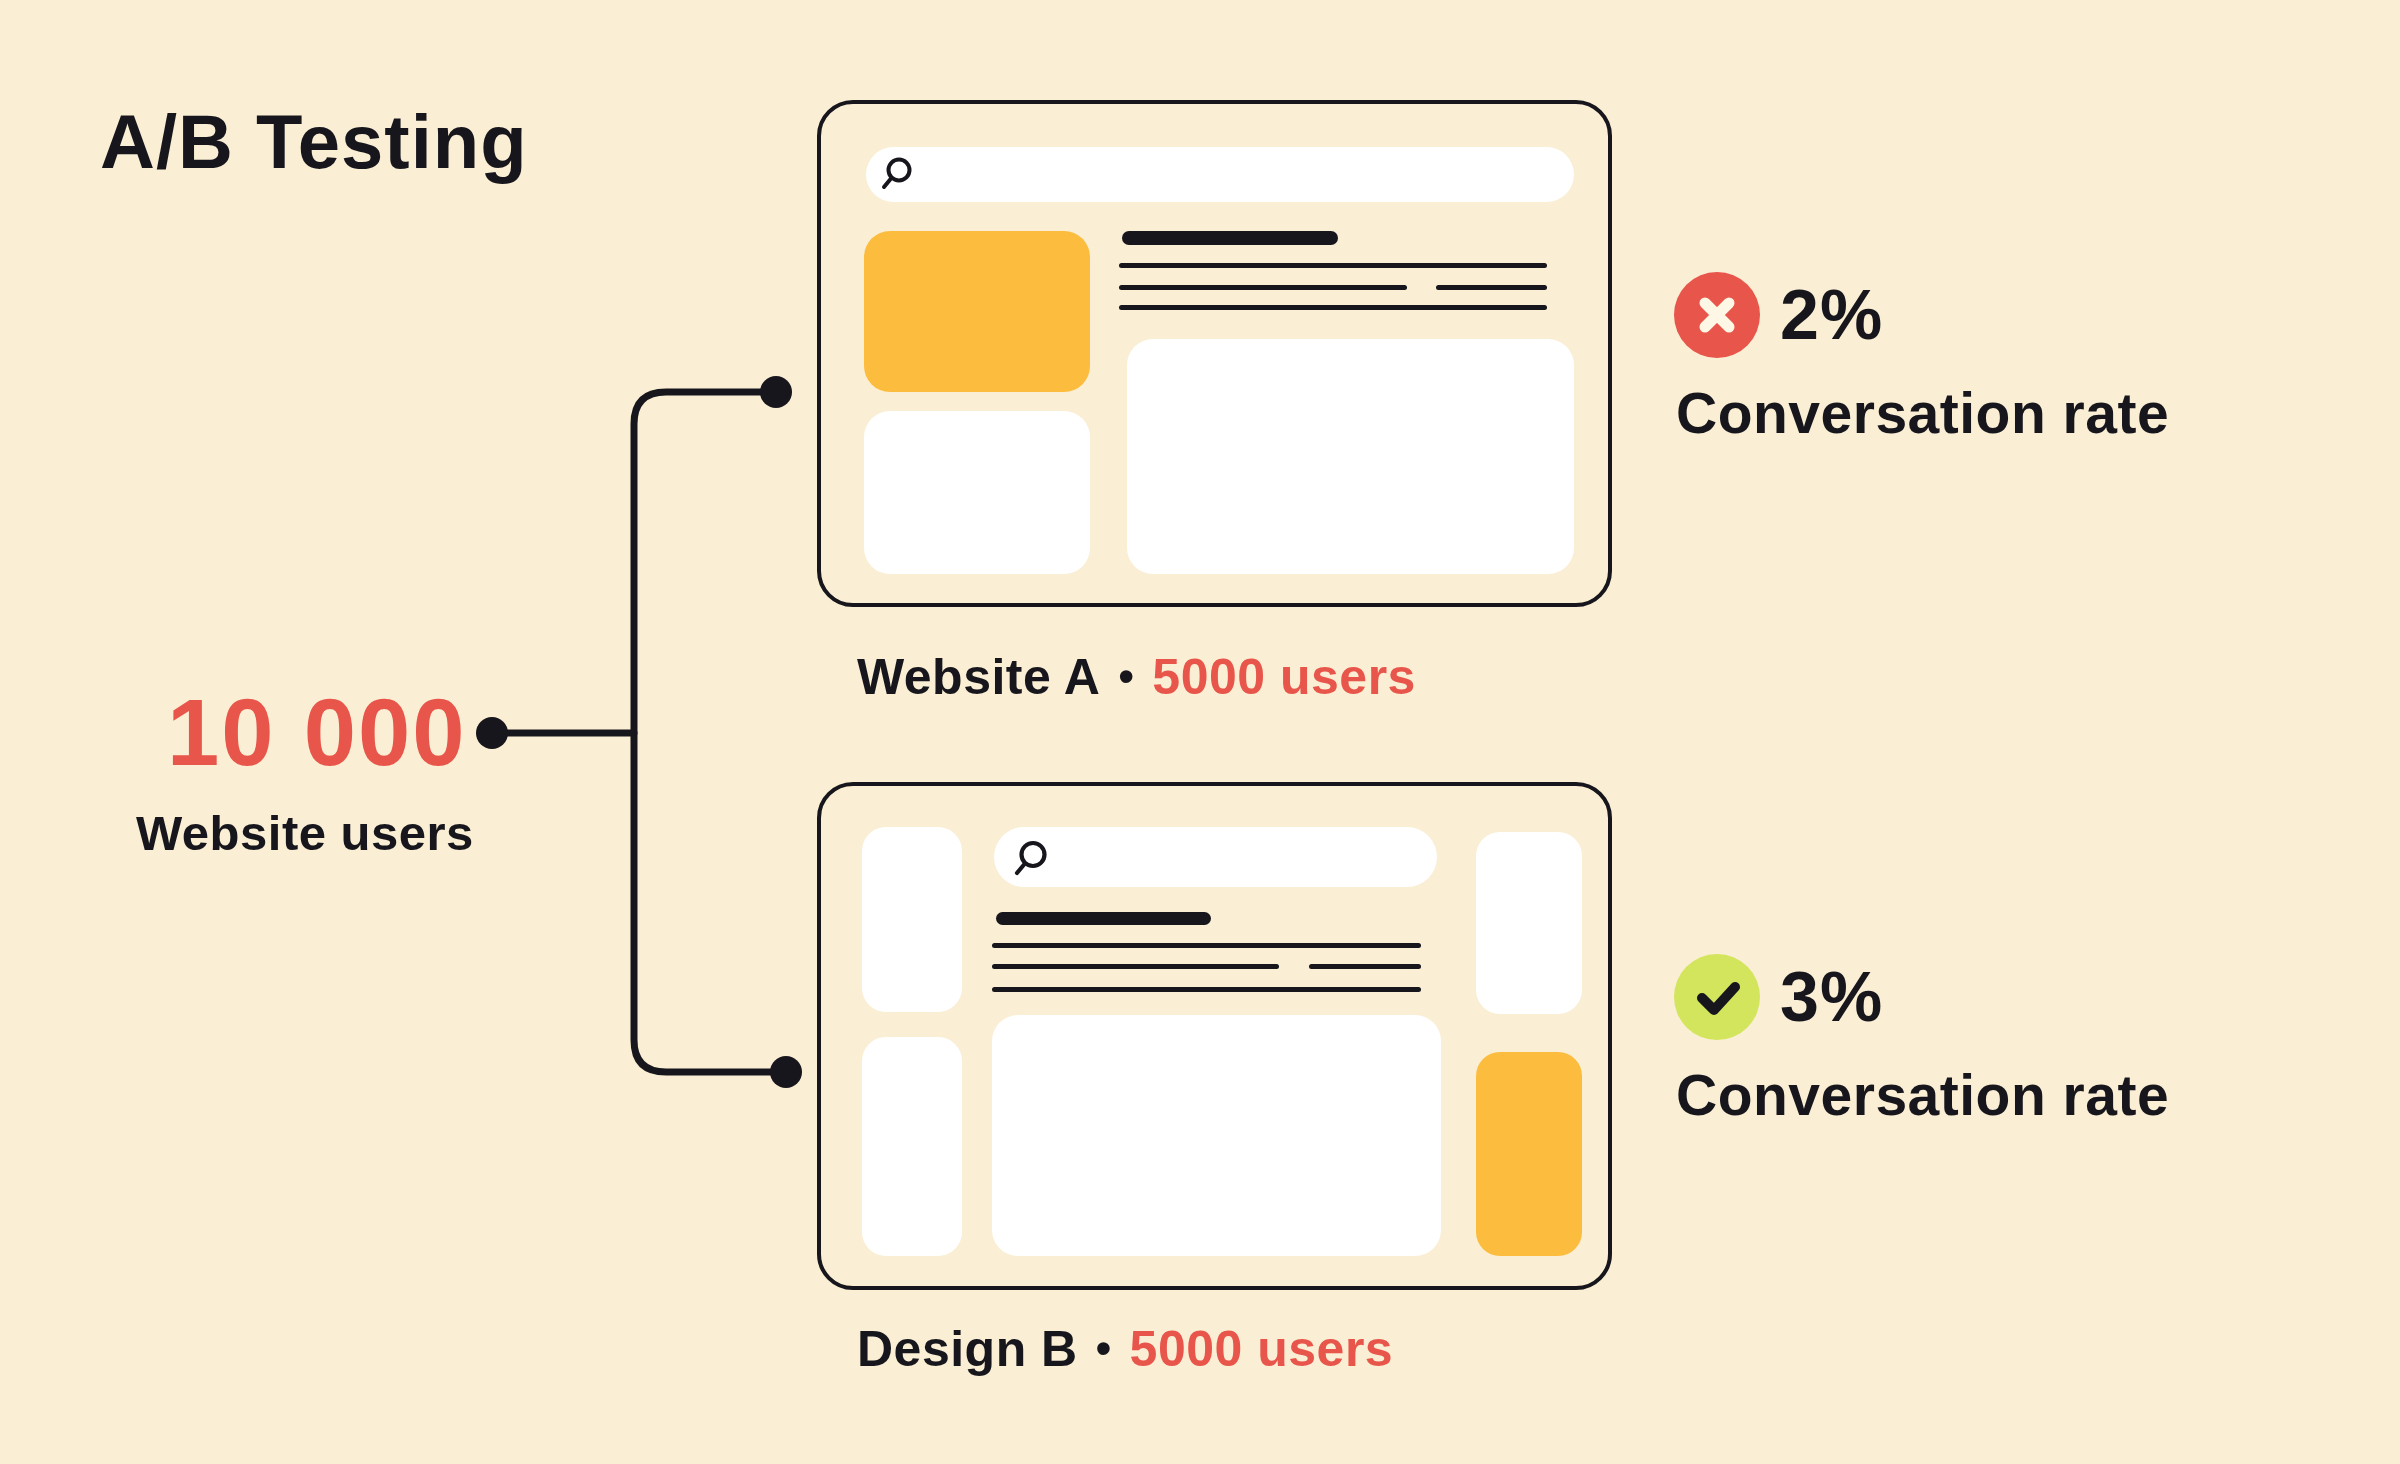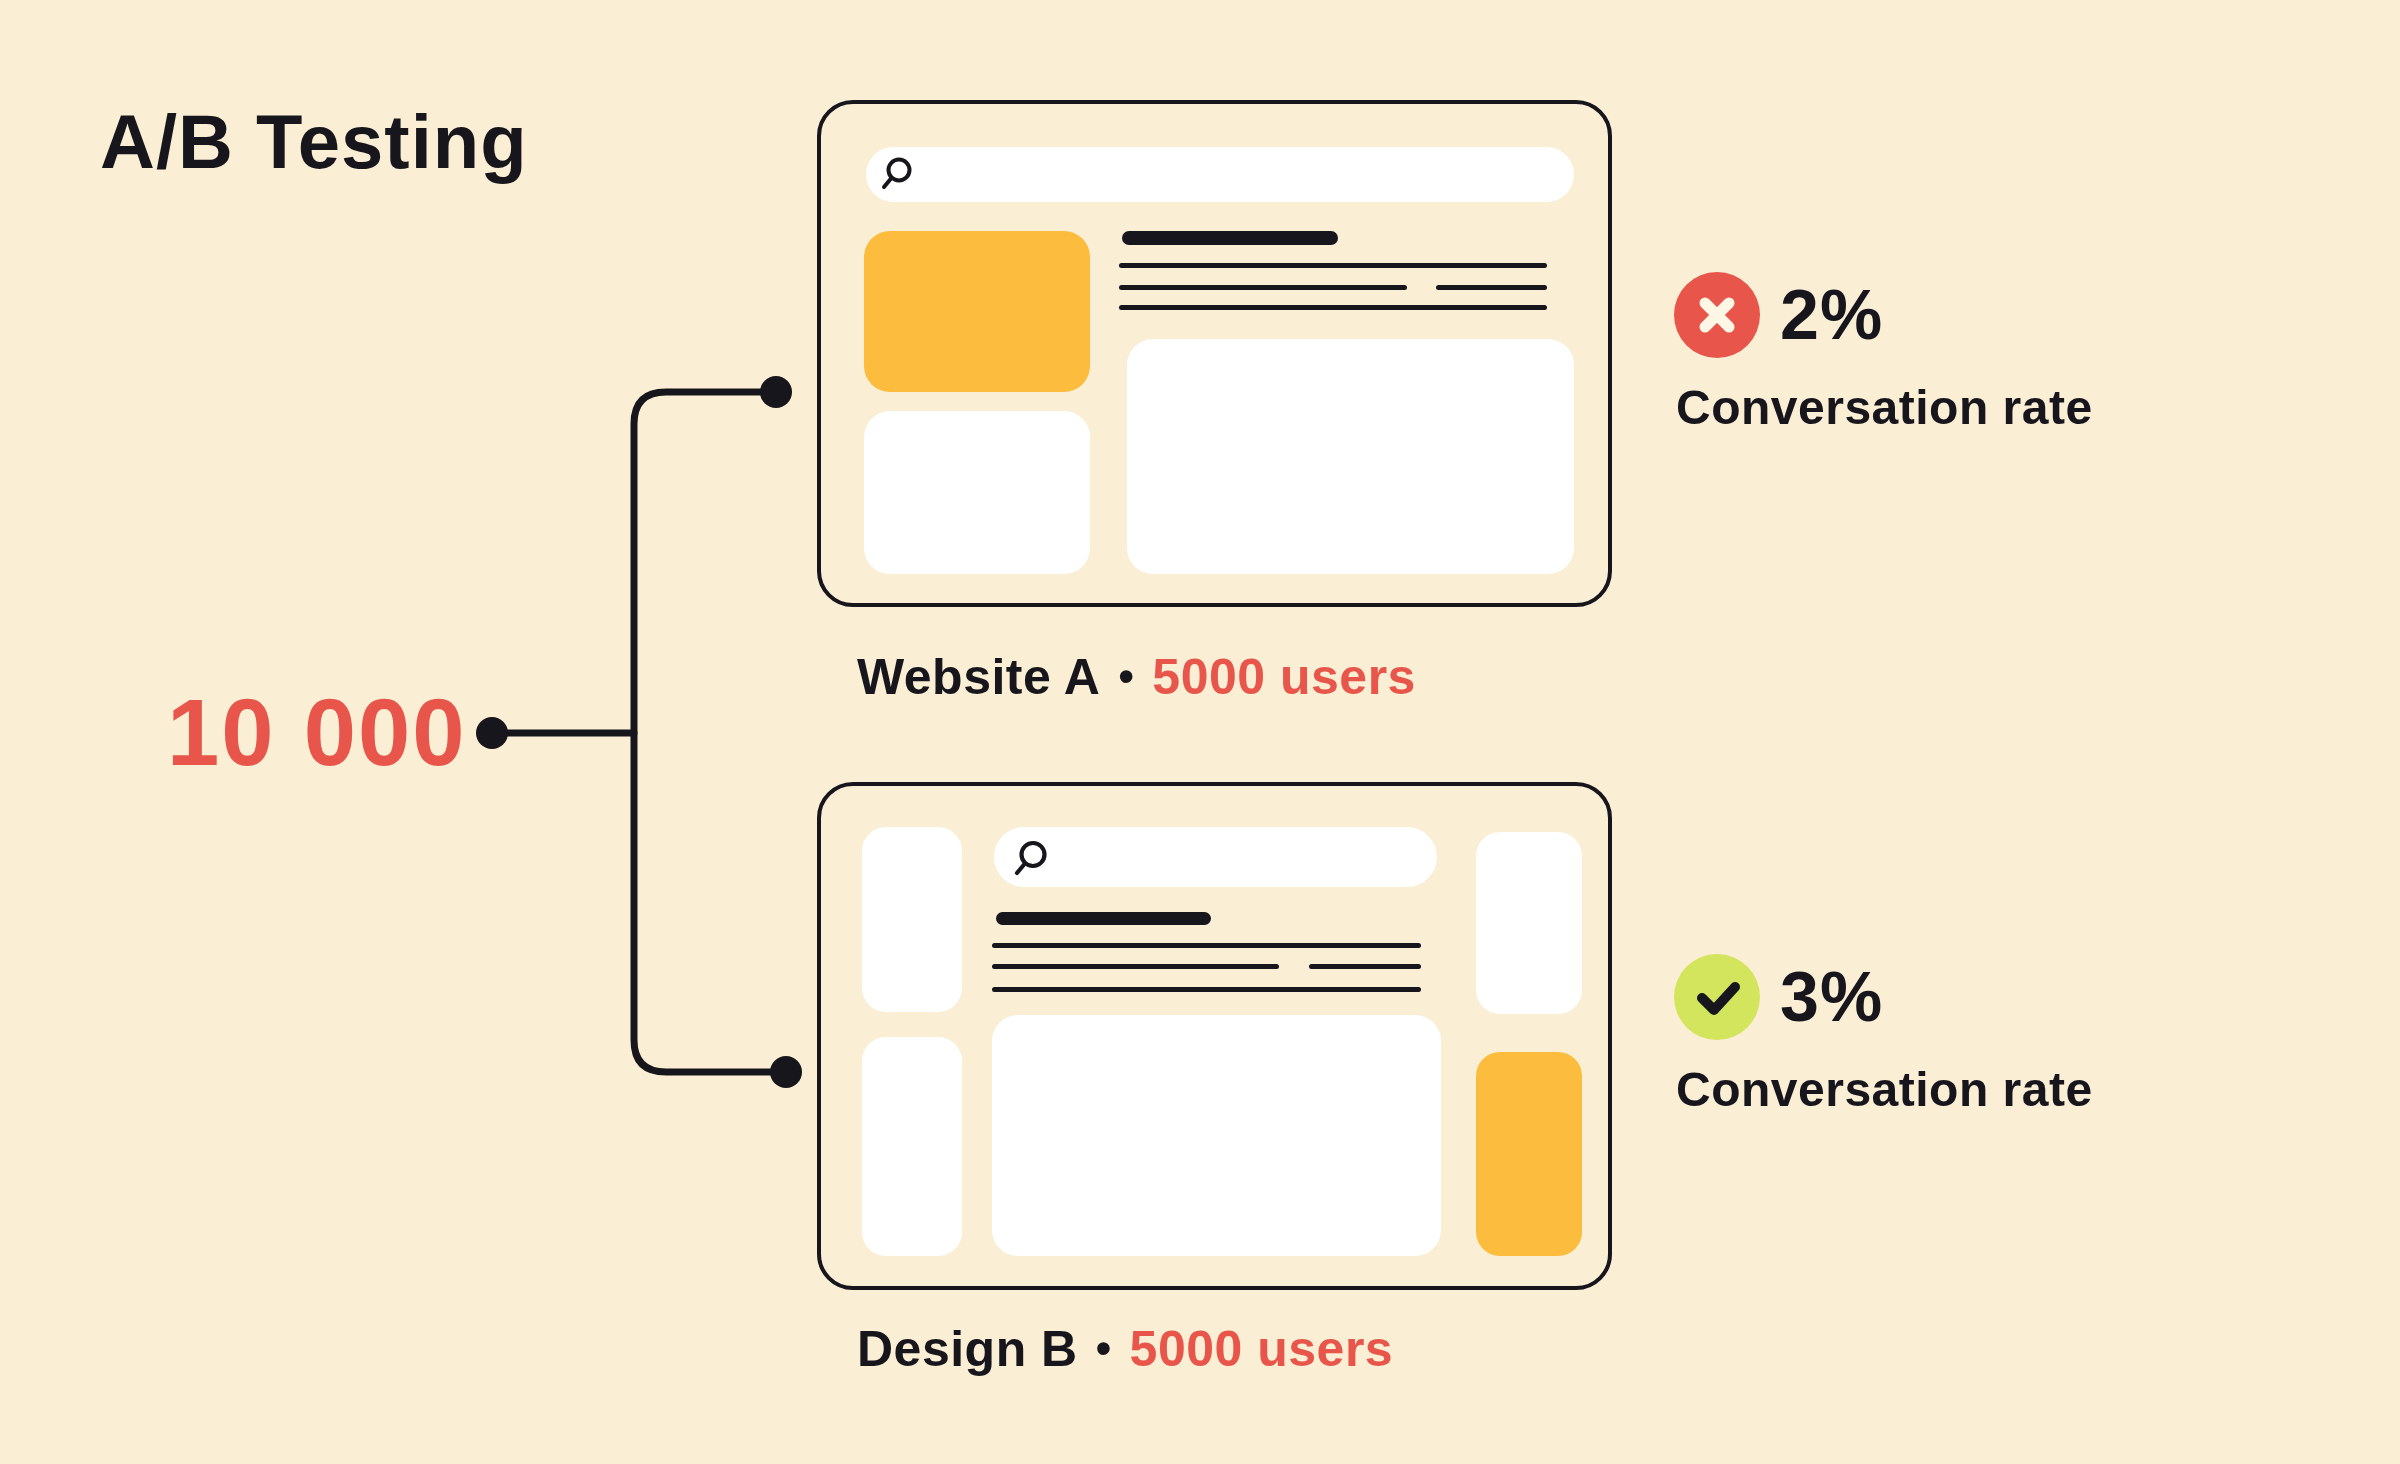--- a/index.html
+++ b/index.html
@@ -97,34 +97,34 @@
     display:flex;align-items:center;justify-content:center;
   }
   .badge-fail{background:var(--red);}
   .badge-pass{background:var(--lime);}
   .pct{
     position:absolute;left:106px;top:0;height:86px;line-height:86px;
     font-size:70px;font-weight:600;letter-spacing:1px;
   }
   .rlabel{
     position:absolute;left:2px;top:108px;
-    font-size:48px;font-weight:600;letter-spacing:.5px;white-space:nowrap;
+    font-size:57px;font-weight:600;letter-spacing:.5px;white-space:nowrap;
   }
 </style>
 </head>
 <body>
 
 <div id="canvas">
 
   <h1 class="page-title">A/B Testing</h1>
 
   <div>
     <div class="source-value">10 000</div>
     <div class="source-label">
-      <br>
+      <span>Website users</span><br>
     </div>
   </div>
 
   <svg class="connector" viewBox="0 0 2400 1464" aria-hidden="true">
     <path d="M 776 392 H 666 Q 634 392 634 424 V 1040 Q 634 1072 666 1072 H 786" fill="none" stroke="#16161C" stroke-width="7" stroke-linecap="round"></path>
     <path d="M 492 733 H 634" fill="none" stroke="#16161C" stroke-width="7" stroke-linecap="round"></path>
     <circle cx="492" cy="733" r="16" fill="#16161C"></circle>
     <circle cx="776" cy="392" r="16" fill="#16161C"></circle>
     <circle cx="786" cy="1072" r="16" fill="#16161C"></circle>
   </svg>

